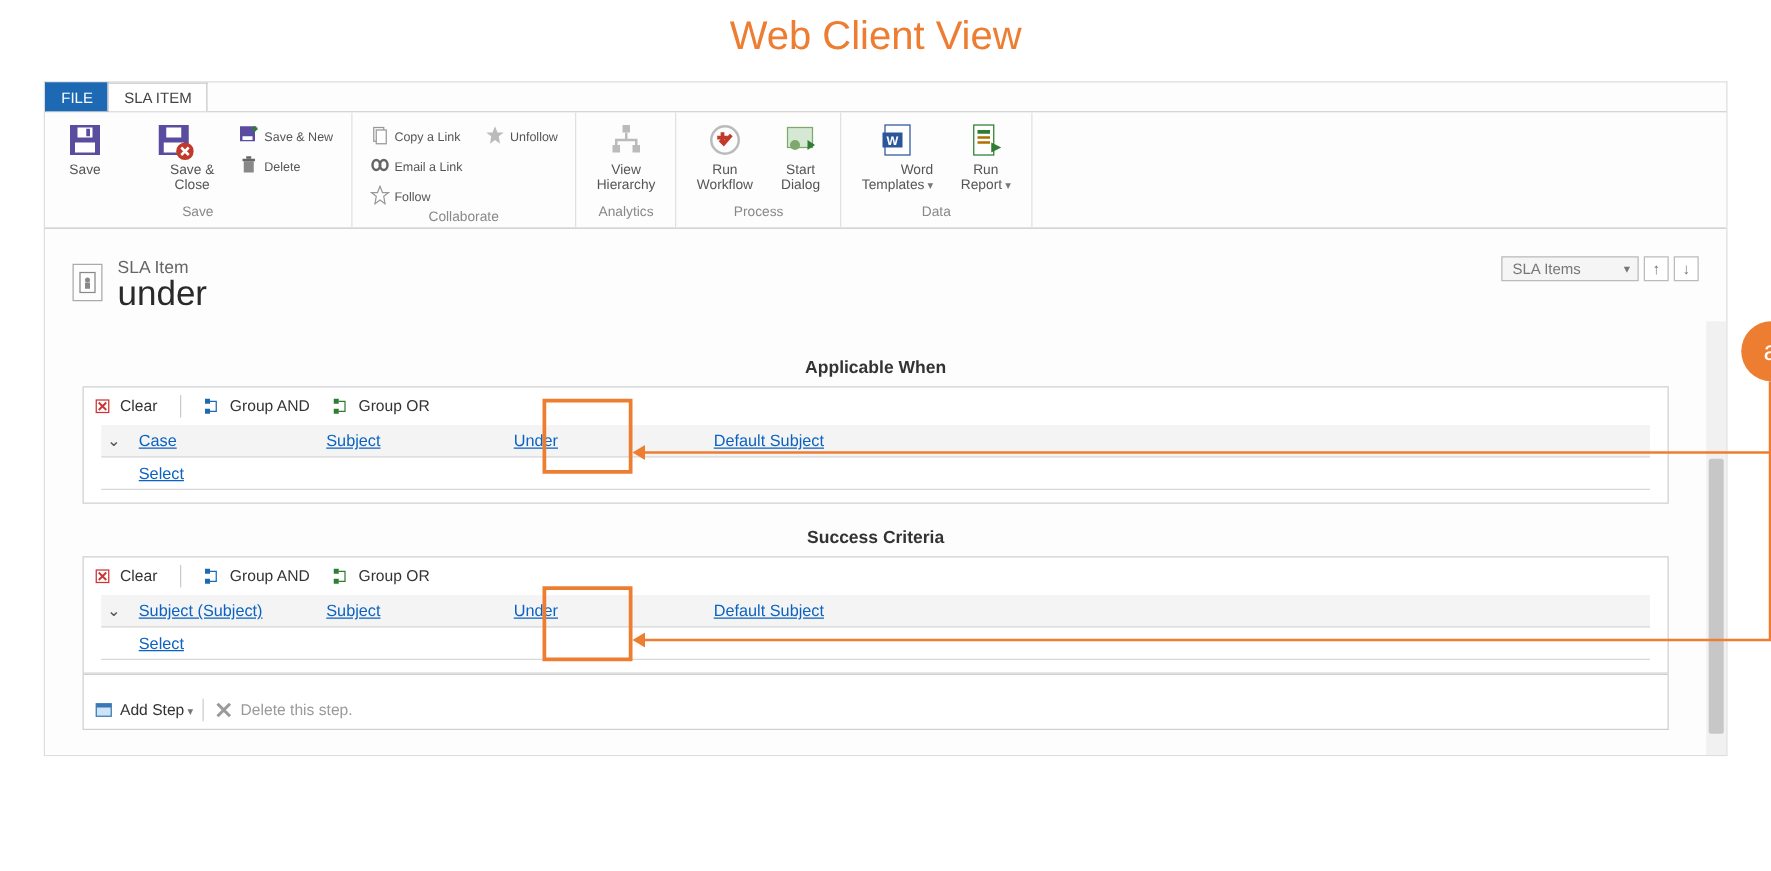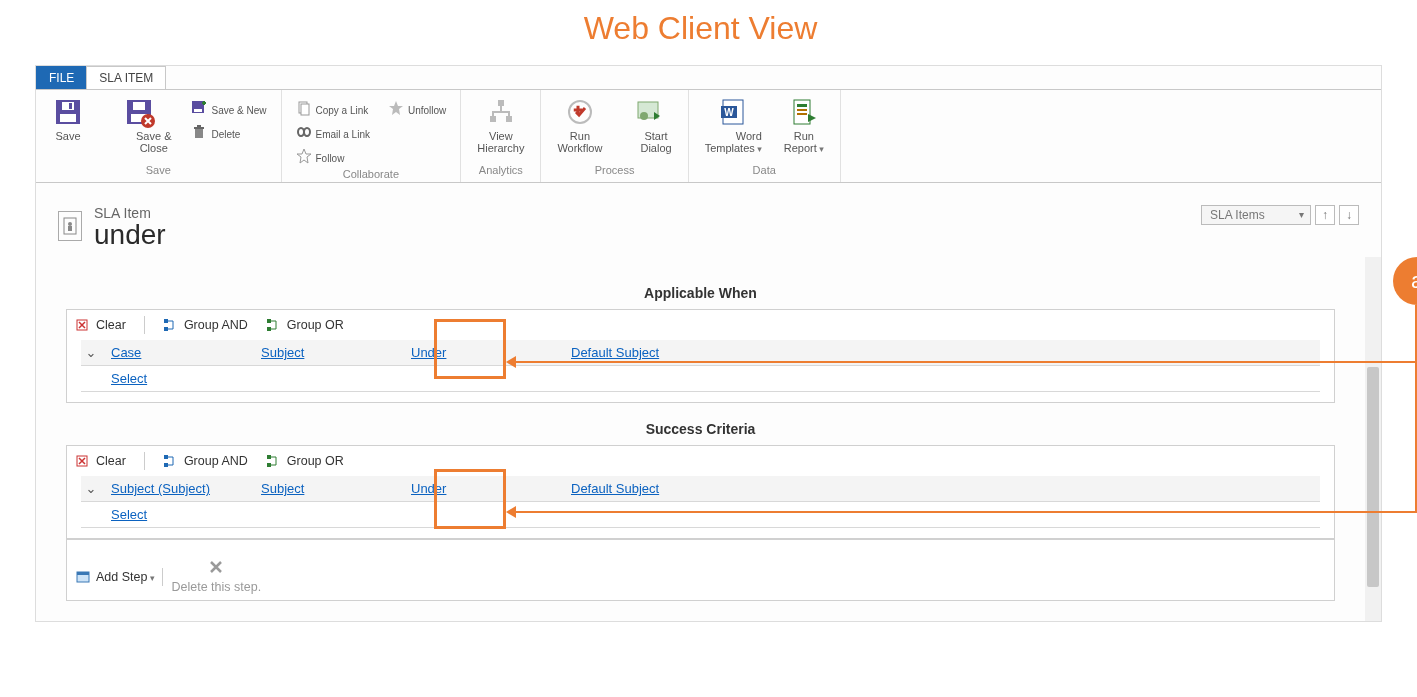--- a/index.html
+++ b/index.html
@@ -237,21 +237,21 @@
   }
   .actions-box {
     border: 1px solid #d0d0d0;
     background:#fff;
   }
   .actions-toolbar {
     display:flex; align-items:center; gap:8px;
     padding: 6px 8px;
     margin-top: 13px;
   }
-  .grey { color:#9a9a9a;flex-direction:column; }
+  .grey { color:#9a9a9a; }
   
   .annot {
     position: absolute;
     pointer-events: none;
   }
   .annot .badge {
     width: 48px; height: 48px; border-radius: 50%;
     background: #ed7d31; color:#fff;
     display:flex; align-items:center; justify-content:center;
     font-size: 22px;
@@ -417,21 +417,21 @@
 Workflow</span>
         </div>
         <div class="rbtn-large">
           <span class="big-icon">
             <svg width="32" height="32">
                 <rect x="6" y="6" width="20" height="16" fill="#d5e8d4" stroke="#7fa86f"></rect>
                 <circle cx="12" cy="20" r="4" fill="#7fa86f"></circle>
                 <polygon points="22,16 28,20 22,24" fill="#2e7d32"></polygon>
               </svg>
           </span>
-          <span style="white-space:pre-line;margin-left:16px;">Start
+          <span style="white-space:pre-line;">Start
 Dialog</span>
         </div>
       </div>
       <div class="ribbon-group-title">Process</div>
     </div>
 
     <div class="ribbon-group">
       <div class="ribbon-group-body">
         <div class="rbtn-large">
           <span class="big-icon">

